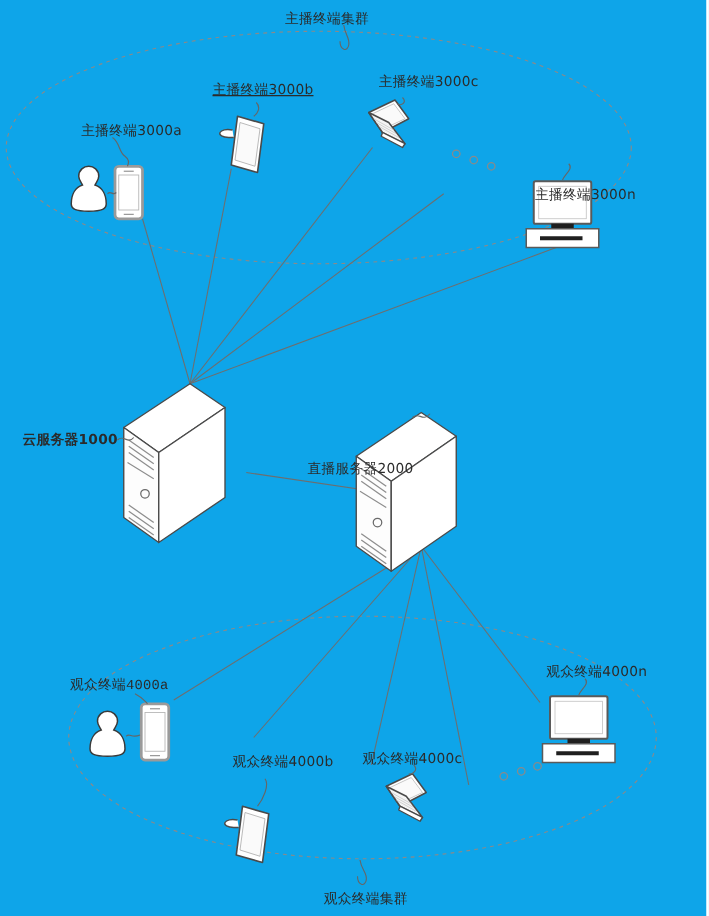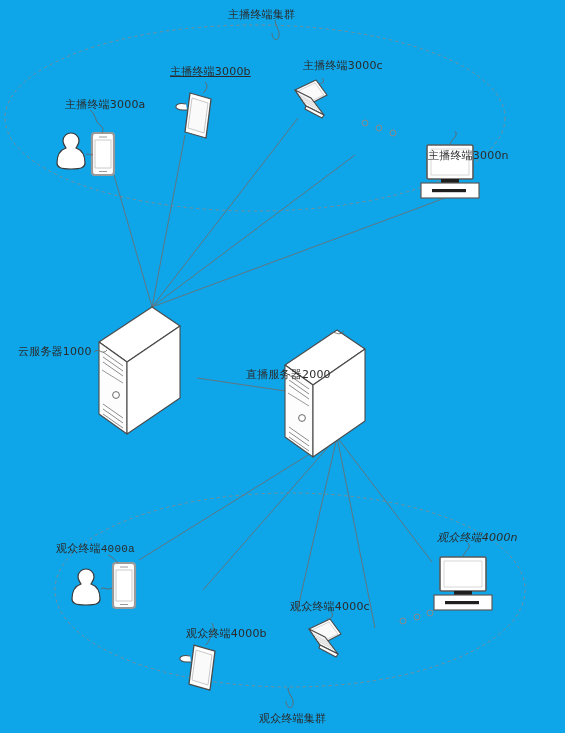--- a/index.html
+++ b/index.html
@@ -194,27 +194,27 @@
   <div class="lbl" style="left:228px;top:9px;">主播终端集群</div>
 
   <div class="lbl" style="left:65px;top:99px;">主播终端3000a</div>
 
   <div class="lbl" style="left:170px;top:66px;text-decoration:underline;">主播终端3000b</div>
 
   <div class="lbl" style="left:303px;top:60px;">主播终端3000c</div>
 
   <div class="lbl" style="left:428px;top:120px;margin-top:30px;">主播终端3000n</div>
 
-  <div class="lbl" style="left:18px;top:346px;">云服务器1000</div>
+  <div class="lbl" style="left:18px;top:346px;font-weight:bold;">云服务器1000</div>
 
   <div class="lbl" style="left:246px;top:324px;margin-top:45px;">直播服务器2000</div>
 
   <div class="lbl" style="left:56px;top:544px;font-family:Liberation Mono, monospace;">观众终端4000a</div>
 
-  <div class="lbl" style="left:186px;top:628px;">观众终端4000b</div>
+  <div class="lbl" style="left:186px;top:604px;">观众终端4000b</div>
 
   <div class="lbl" style="left:290px;top:601px;">观众终端4000c</div>
 
-  <div class="lbl" style="left:437px;top:532px;font-style:italic;">观众终端4000n</div>
+  <div class="lbl" style="left:437px;top:532px;">观众终端4000n</div>
 
   <div class="lbl" style="left:259px;top:713px;">观众终端集群</div>
 
 </div>
 
 </body></html>

